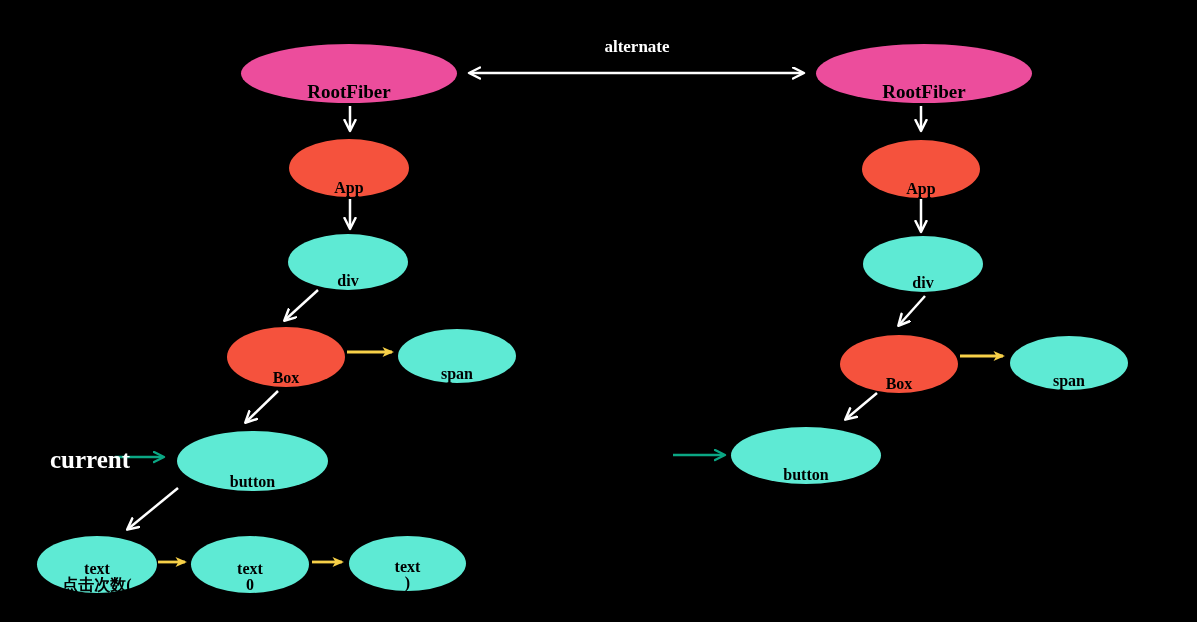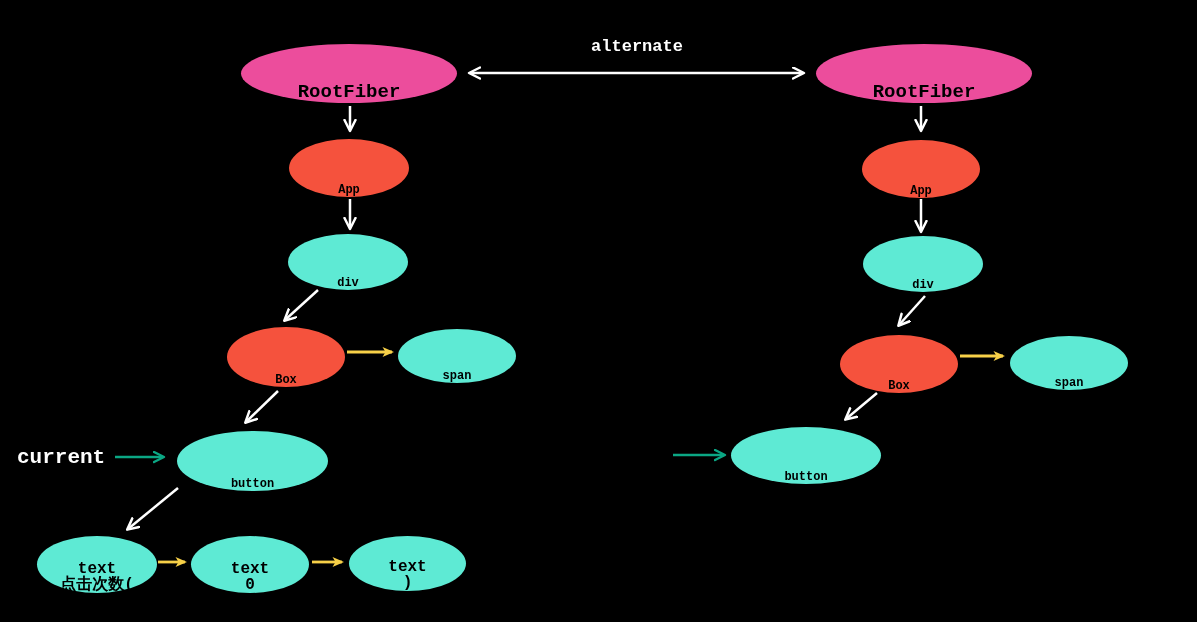--- a/index.html
+++ b/index.html
@@ -1,40 +1,40 @@
 <!DOCTYPE html>
 <html><head>
 <meta charset="utf-8">
 <style>
   html,body{margin:0;padding:0;background:#000;}
   .canvas{
     position:relative;
     width:1197px;height:622px;
     background:#000000;
-    font-family:Liberation Mono, monospace;
+    font-family:Liberation Serif, serif;
     overflow:hidden;
   }
   .edges{position:absolute;left:0;top:0;z-index:1;}
   .node{
     position:absolute;
     border-radius:50%;
     display:flex;
     flex-direction:column;
     align-items:center;
     justify-content:flex-end;
     color:#000;
     font-weight:bold;
     text-align:center;
     z-index:2;
   }
   .pink{background:#ec4d9c;}
   .red{background:#f5523d;}
   .blue{background:#5eead4;}
   .fs-root{font-size:19px;}
-  .fs-node{font-size:12px;}
+  .fs-node{font-size:16px;}
   .small-node{font-size:16px;line-height:16px;}
   .small-node span{display:block;}
   .ptr-label{
     position:absolute;
     color:#ffffff;
     font-weight:bold;
     z-index:3;
     white-space:nowrap;
   }
 </style>
@@ -76,21 +76,21 @@
     <line x1="925" y1="296" x2="899" y2="325" stroke="#ffffff" stroke-width="2.5" marker-end="url(#head-white)"></line>
     <line x1="877" y1="393" x2="846" y2="419" stroke="#ffffff" stroke-width="2.5" marker-end="url(#head-white)"></line>
 
     <line x1="960" y1="356" x2="1003" y2="356" stroke="#f7d048" stroke-width="2.8" marker-end="url(#head-yellow)"></line>
 
     <line x1="115" y1="457" x2="163" y2="457" stroke="#0ba784" stroke-width="2.4" marker-end="url(#head-teal)"></line>
     <line x1="673" y1="455" x2="724" y2="455" stroke="#0ba784" stroke-width="2.4" marker-end="url(#head-teal)"></line>
   </svg>
 
   <div class="ptr-label" style="left:562px;top:37px;width:150px;text-align:center;font-size:17px;">alternate</div>
-  <div class="ptr-label" style="left:17px;top:446px;font-size:21px;">current</div>
+  <div class="ptr-label" style="left:50px;top:446px;font-size:25px;">current</div>
 
   <div class="node pink fs-root" style="left:241px;top:44px;width:216px;height:59px;">
     <span>RootFiber</span>
   </div>
   <div class="node red fs-node" style="left:289px;top:139px;width:120px;height:58px;">
     <span>App</span>
   </div>
   <div class="node blue fs-node" style="left:288px;top:234px;width:120px;height:56px;">
     <span>div</span>
   </div>

